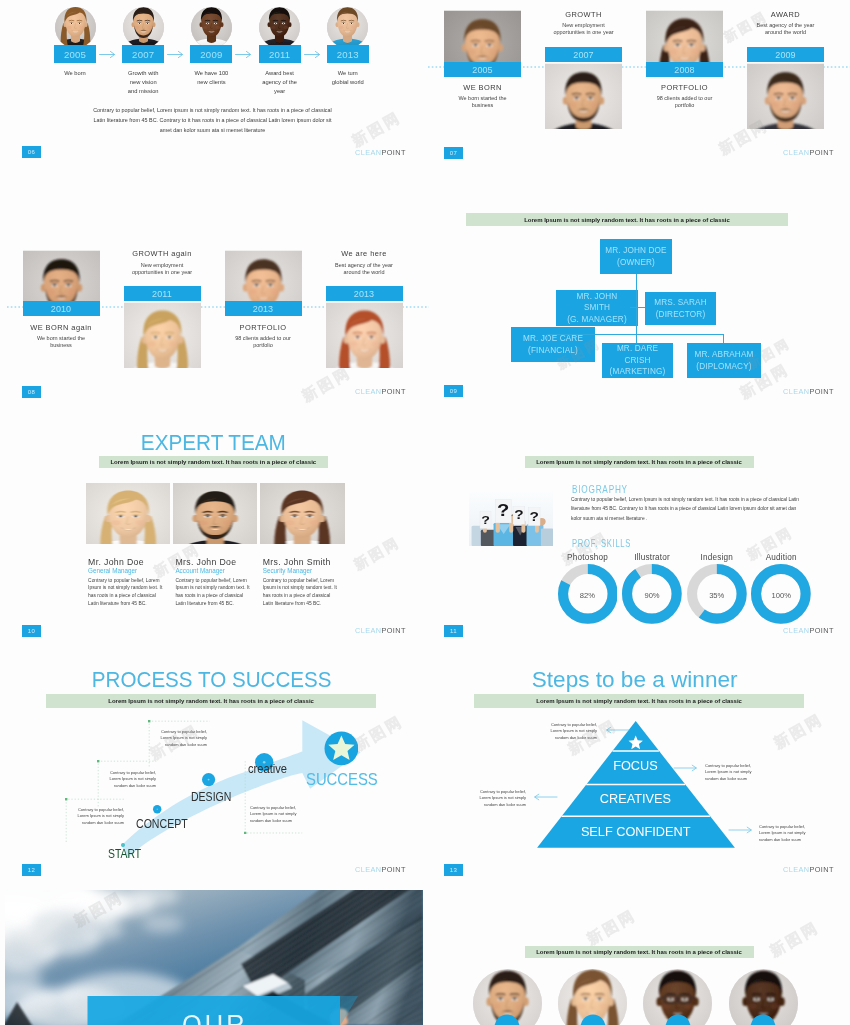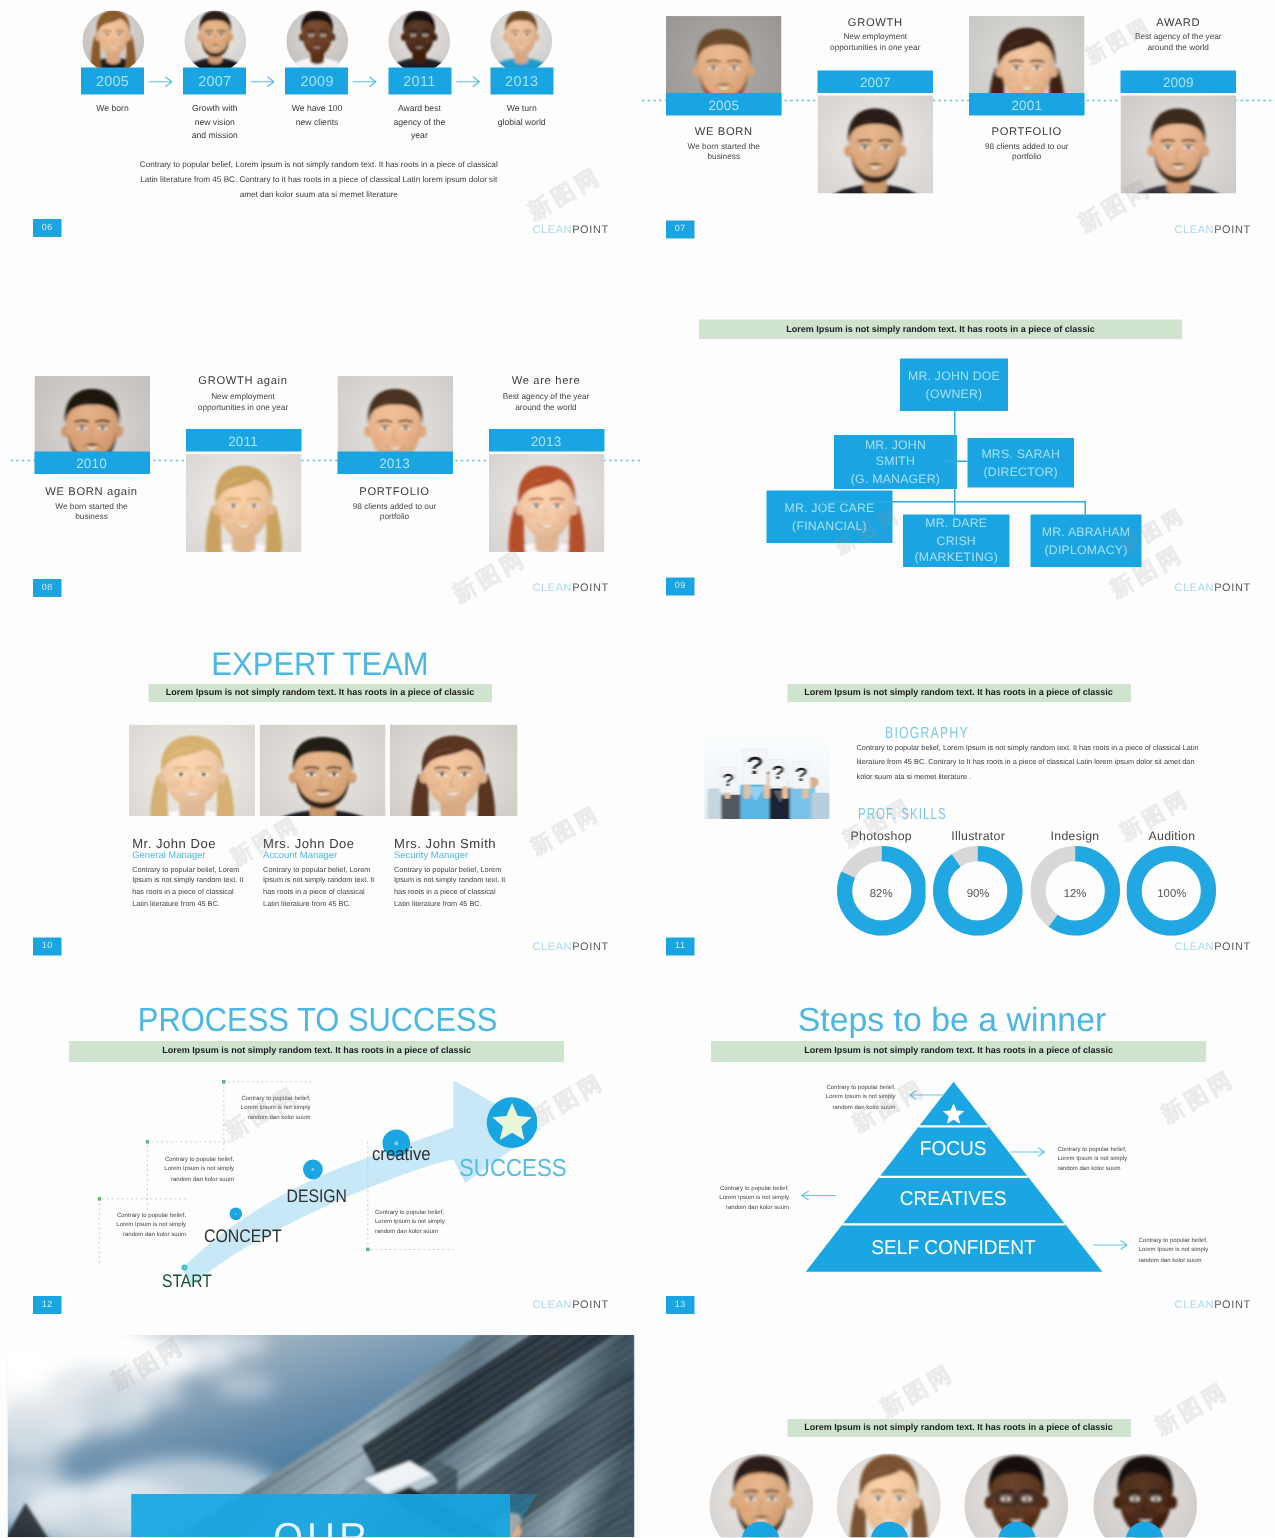--- a/index.html
+++ b/index.html
@@ -518,21 +518,21 @@
             <circle cx="57.5" cy="40.3" r="0.62" fill="#1d140d"></circle>
             <path d="M 54.1 39.3 Q 57.5 36.9 60.9 39.3" stroke="#2e170c" stroke-width="0.75" fill="none"></path>
             <path d="M 50 41 L 48 49.5 Q 50 50.8 52 49.5" stroke="#cb9c76" stroke-width="0.7" fill="none" stroke-linecap="round"></path>
             <path d="M 43.6 54.6 Q 50 60.4 56.4 54.6 Q 50 57.2 43.6 54.6 Z" fill="#fffdfa"></path>
             <path d="M 43.3 54.2 Q 50 60.8 56.7 54.2" stroke="#bf906a" stroke-width="0.75" fill="none" stroke-linecap="round"></path>
             <ellipse cx="38" cy="48" rx="4.4" ry="3" fill="#e7aa88" opacity=".45"></ellipse>
             <ellipse cx="62" cy="48" rx="4.4" ry="3" fill="#e7aa88" opacity=".45"></ellipse>
           </g>
         </svg>
       </div>
-<div class="tAyr" style="left:646px;top:61.5px">2001</div>
+<div class="tAyr" style="left:646px;top:61.5px">2008</div>
 <div class="tAttl" style="left:629px;top:84.3px">PORTFOLIO</div>
 <div class="tAdesc" style="left:629px;top:95.0px">98 clients added to our<br>portfolio</div>
 <div class="tAttl" style="left:730px;top:10.6px">AWARD</div>
 <div class="tAdesc" style="left:730px;top:22.0px">Best agency of the year<br>around the world</div>
 <div class="tAyr" style="left:747px;top:46.5px">2009</div>
 <div class="tAph" style="left:747px;top:61.5px;height:67px">
         <svg viewBox="8 -2 84 78" width="77" height="67" preserveAspectRatio="none">
           <defs>
             <radialGradient id="b34" cx="50%" cy="38%" r="72%">
               <stop offset="0" stop-color="#e5e2df"></stop>
@@ -1026,21 +1026,21 @@
             <text x="19.5" y="47.3" font-family="Liberation Sans,sans-serif" font-size="16.8" font-weight="bold" fill="#17171a" text-anchor="middle">?</text>
             <rect x="31" y="12" width="19" height="34" fill="#f3f5f7" stroke="#e0e5ea" stroke-width="0.4"></rect>
             <text x="40.5" y="36.5" font-family="Liberation Sans,sans-serif" font-size="23.8" font-weight="bold" fill="#17171a" text-anchor="middle">?</text>
             <rect x="52" y="22" width="14" height="26" fill="#f3f5f7" stroke="#e0e5ea" stroke-width="0.4"></rect>
             <text x="59.0" y="40.7" font-family="Liberation Sans,sans-serif" font-size="18.2" font-weight="bold" fill="#17171a" text-anchor="middle">?</text>
             <rect x="70" y="24" width="14" height="26" fill="#f3f5f7" stroke="#e0e5ea" stroke-width="0.4"></rect>
             <text x="77.0" y="42.7" font-family="Liberation Sans,sans-serif" font-size="18.2" font-weight="bold" fill="#17171a" text-anchor="middle">?</text>
           </g>
         </svg>
       </div>
-<div class="ablbl" style="left:590px;top:483px;font-size:10.7px;--sx:0.77;letter-spacing:1.0px"><i>BIOGRAPHY</i></div>
+<div class="ablbl" style="left:572px;top:483px;font-size:10.7px;--sx:0.77;letter-spacing:1.0px"><i>BIOGRAPHY</i></div>
 <div class="abtxt" style="left:571px;top:494.6px;width:240px">Contrary to popular belief, Lorem Ipsum is not simply random text. It has roots in a piece of classical Latin<br>literature from 45 BC. Contrary to It has roots in a piece of classical Latin  lorem ipsum dolor sit amet dan<br>kolor suum ata si memet literature .</div>
 <div class="ablbl" style="left:571.5px;top:537px;font-size:10.7px;--sx:0.715;letter-spacing:1.0px"><i>PROF. SKILLS</i></div>
 <div class="dnl" style="left:551.5px;top:552.8px">Photoshop</div>
 <div class="dn" style="left:557.6px;top:564.15px">
         <svg width="59.7" height="59.7" viewBox="0 0 59.7 59.7">
           <circle cx="29.85" cy="29.85" r="24.80" fill="none" stroke="#d8d8d8" stroke-width="10.1"></circle>
           <circle cx="29.85" cy="29.85" r="24.80" fill="none" stroke="#21a8e2" stroke-width="10.1" stroke-dasharray="127.77 28.05" transform="rotate(-90 29.85 29.85)"></circle>
         </svg>
       </div>
 <div class="dnv" style="left:557.6px;top:590.6px">82%</div>
@@ -1052,21 +1052,21 @@
         </svg>
       </div>
 <div class="dnv" style="left:622.2px;top:590.6px">90%</div>
 <div class="dnl" style="left:680.7px;top:552.8px">Indesign</div>
 <div class="dn" style="left:686.9px;top:564.15px">
         <svg width="59.7" height="59.7" viewBox="0 0 59.7 59.7">
           <circle cx="29.85" cy="29.85" r="24.80" fill="none" stroke="#d8d8d8" stroke-width="10.1"></circle>
           <circle cx="29.85" cy="29.85" r="24.80" fill="none" stroke="#21a8e2" stroke-width="10.1" stroke-dasharray="93.49 62.33" transform="rotate(-90 29.85 29.85)"></circle>
         </svg>
       </div>
-<div class="dnv" style="left:686.9px;top:590.6px">12%</div>
+<div class="dnv" style="left:686.9px;top:590.6px">35%</div>
 <div class="dnl" style="left:745.3px;top:552.8px">Audition</div>
 <div class="dn" style="left:751.4px;top:564.15px">
         <svg width="59.7" height="59.7" viewBox="0 0 59.7 59.7">
           <circle cx="29.85" cy="29.85" r="24.80" fill="none" stroke="#d8d8d8" stroke-width="10.1"></circle>
           <circle cx="29.85" cy="29.85" r="24.80" fill="none" stroke="#21a8e2" stroke-width="10.1" stroke-dasharray="155.82 0.00" transform="rotate(-90 29.85 29.85)"></circle>
         </svg>
       </div>
 <div class="dnv" style="left:751.4px;top:590.6px">100%</div>
 <div class="badge" style="left:444px;top:625px">11</div>
 <div class="logo" style="left:783.0px;top:625.6px"><span class="a">CLEAN</span><span class="b">POINT</span></div>

